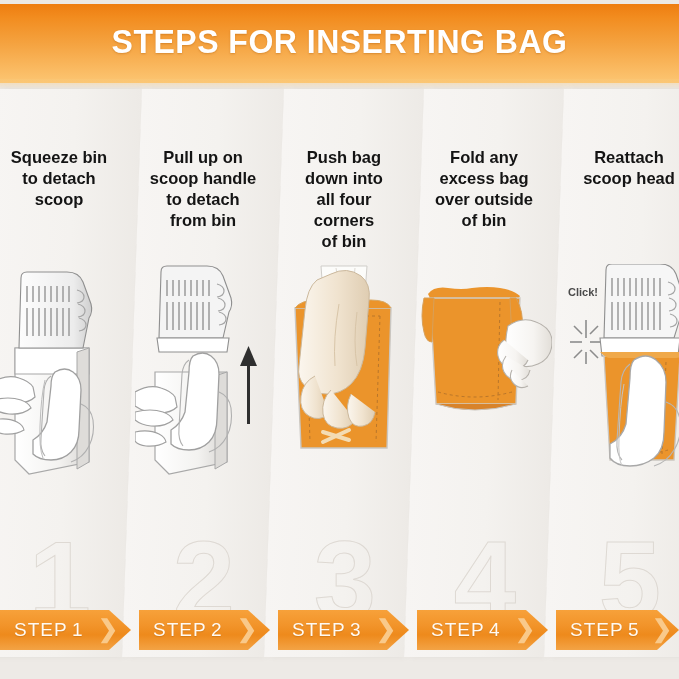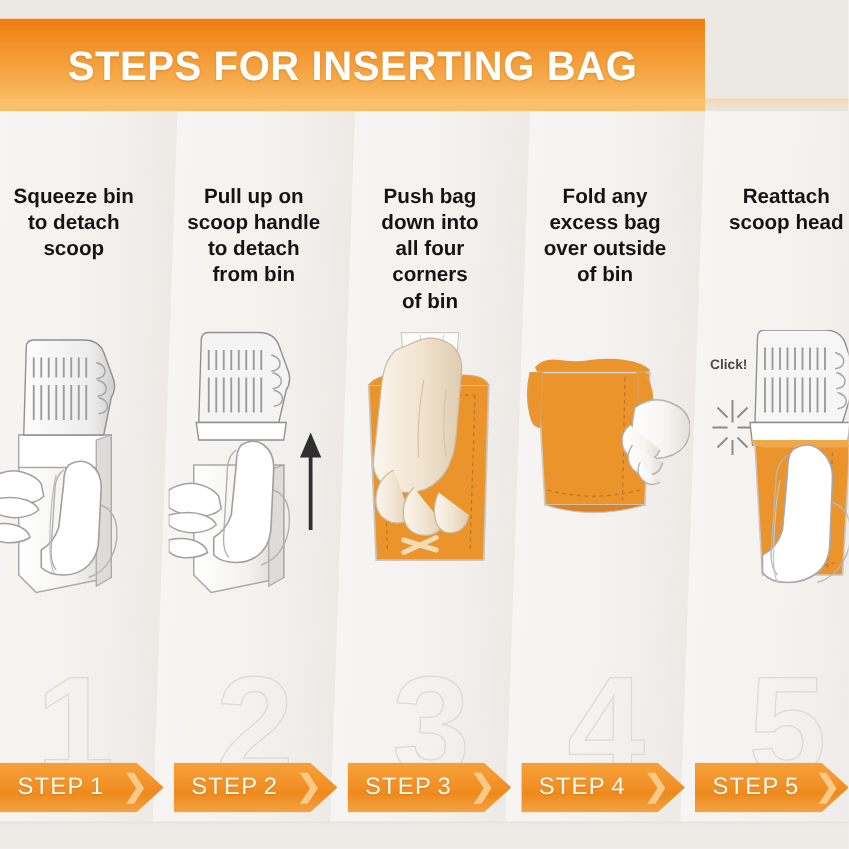--- a/index.html
+++ b/index.html
@@ -9,21 +9,21 @@
     font-family:"Liberation Sans", sans-serif;
   }
   #page{
     position:relative;width:679px;height:679px;
     background:#ece9e5;
     overflow:hidden;
   }
 
   
   #header{
-    position:absolute;left:0;top:15px;width:564px;height:79px;
+    position:absolute;left:0;top:4px;width:679px;height:79px;
     background:linear-gradient(180deg,#ee7d10 0%,#f28d20 18%,#f5a442 52%,#fabb63 84%,#fcc673 100%);
     text-decoration:underline;
   }
   #header-title{
     position:absolute;left:0;right:0;top:19px;
     text-align:center;
     color:#ffffff;
     font-size:33px;
     font-weight:bold;
     letter-spacing:0.5px;

